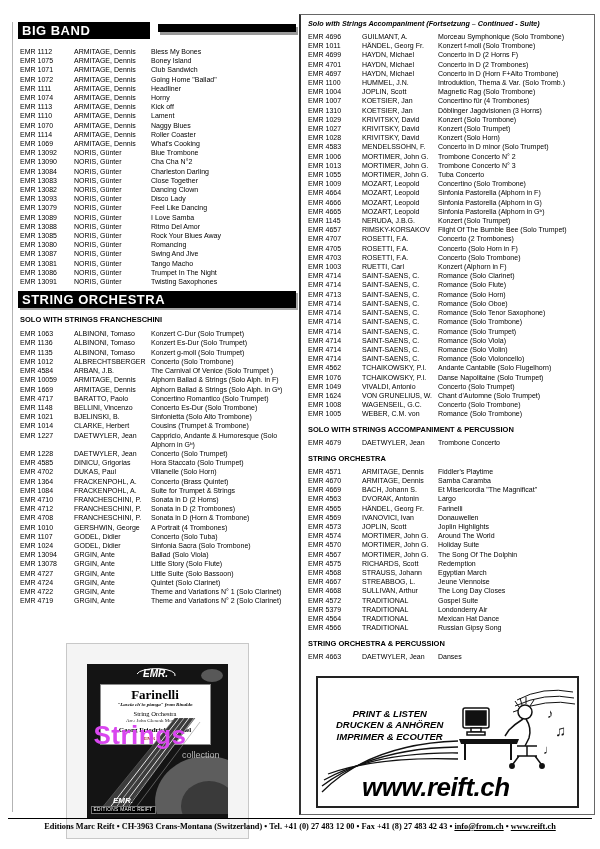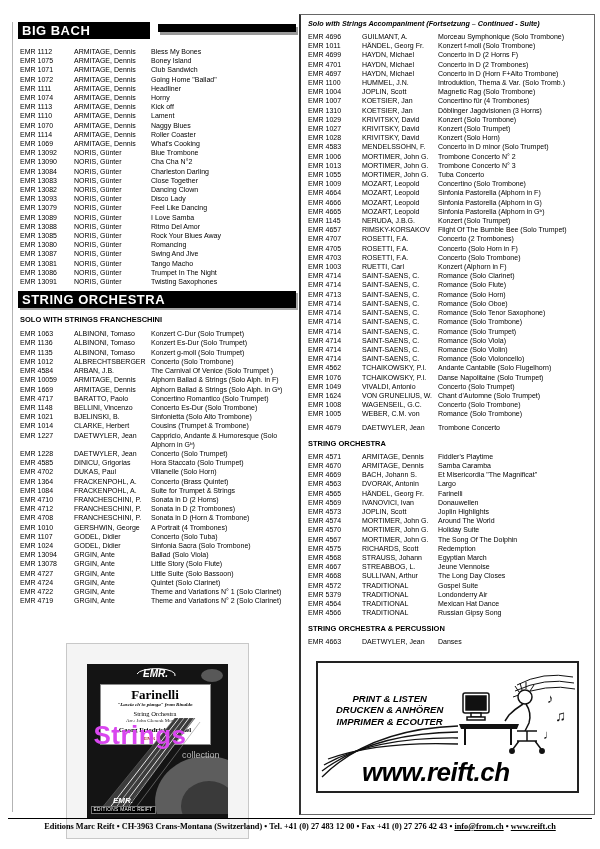--- a/index.html
+++ b/index.html
@@ -78,21 +78,21 @@
   .footer .lnk{text-decoration:underline;}
 </style>
 </head>
 <body>
 
 <div class="vline-left"></div>
 
 <div class="left-col">
 
   <div class="hdr-row">
-    <div class="bar bigband-bar">BIG BACH</div>
+    <div class="bar bigband-bar">BIG BAND</div>
     <div class="spacer-bar"></div>
   </div>
 
   <div class="rows first">
       <div class="row">
         <span class="c0">EMR 1112</span>
         <span class="c1">ARMITAGE, Dennis</span>
         <span class="c2">Bless My Bones</span>
       </div>
       <div class="row">
@@ -620,20 +620,21 @@
         <span class="c1">WAGENSEIL, G.C.</span>
         <span class="c2">Concerto (Solo Trombone)</span>
       </div>
       <div class="row">
         <span class="c0">EMR 1005</span>
         <span class="c1">WEBER, C.M. von</span>
         <span class="c2">Romance (Solo Trombone)</span>
       </div>
     </div>
 
+  <div class="subheader tight">SOLO WITH STRINGS ACCOMPANIMENT &amp; PERCUSSION</div>
   <div class="rows">
       <div class="row">
         <span class="c0">EMR 4679</span>
         <span class="c1">DAETWYLER, Jean</span>
         <span class="c2">Trombone Concerto</span>
       </div>
     </div>
 
   <div class="subheader">STRING ORCHESTRA</div>
   <div class="rows">
@@ -787,14 +788,14 @@
           <path d="M8 38 Q58 20 138 23"></path>
         </g>
       </svg>
     </div>
     <div class="ad-website">www.reift.ch</div>
   </div>
 </div>
 
 <div class="footer-line"></div>
 <div class="footer">
-  <span>Editions Marc Reift • CH-3963 Crans-Montana (Switzerland) • Tel. +41 (0) 27 483 12 00 • Fax +41 (0) 27 276 42 43 • </span><span class="lnk">info@from.ch</span><span> • </span><span class="lnk">www.reift.ch</span>
+  <span>Editions Marc Reift • CH-3963 Crans-Montana (Switzerland) • Tel. +41 (0) 27 483 12 00 • Fax +41 (8) 27 483 42 43 • </span><span class="lnk">info@from.ch</span><span> • </span><span class="lnk">www.reift.ch</span>
 </div>
 
 </body></html>

